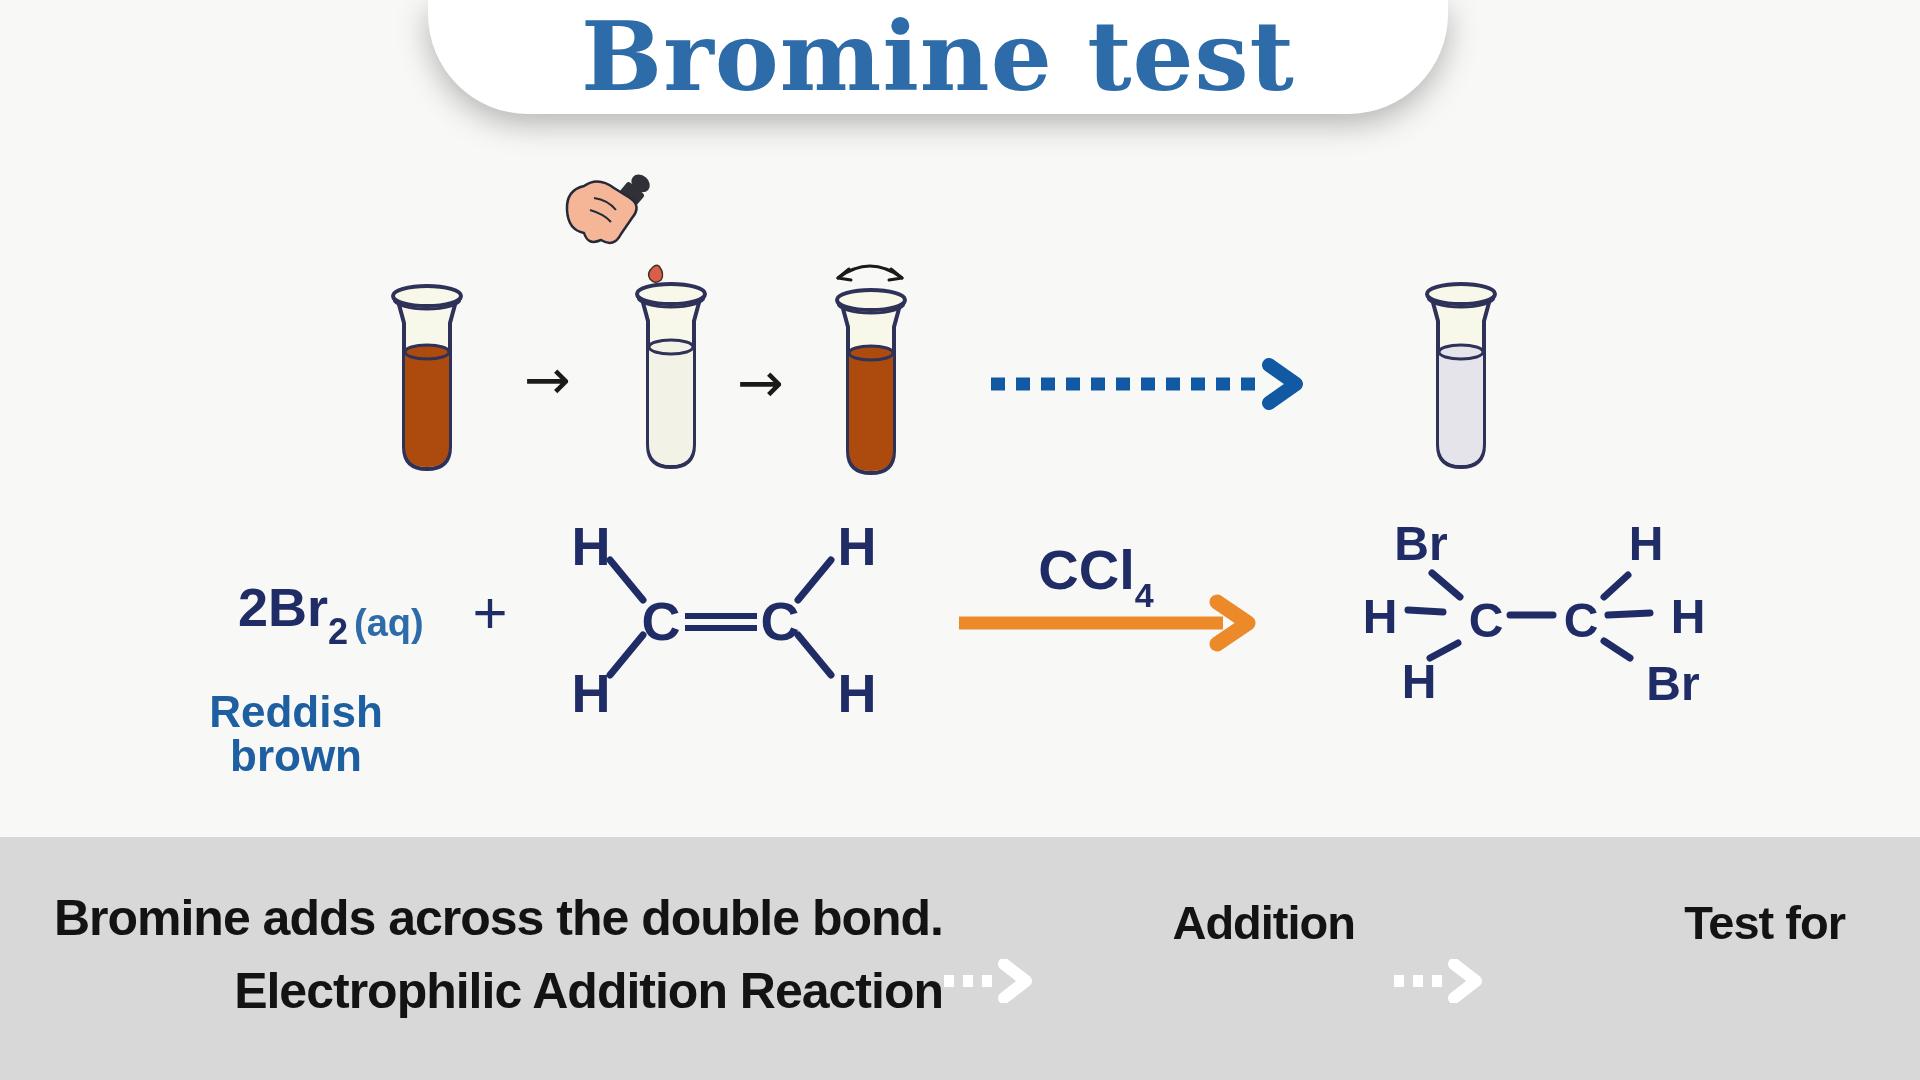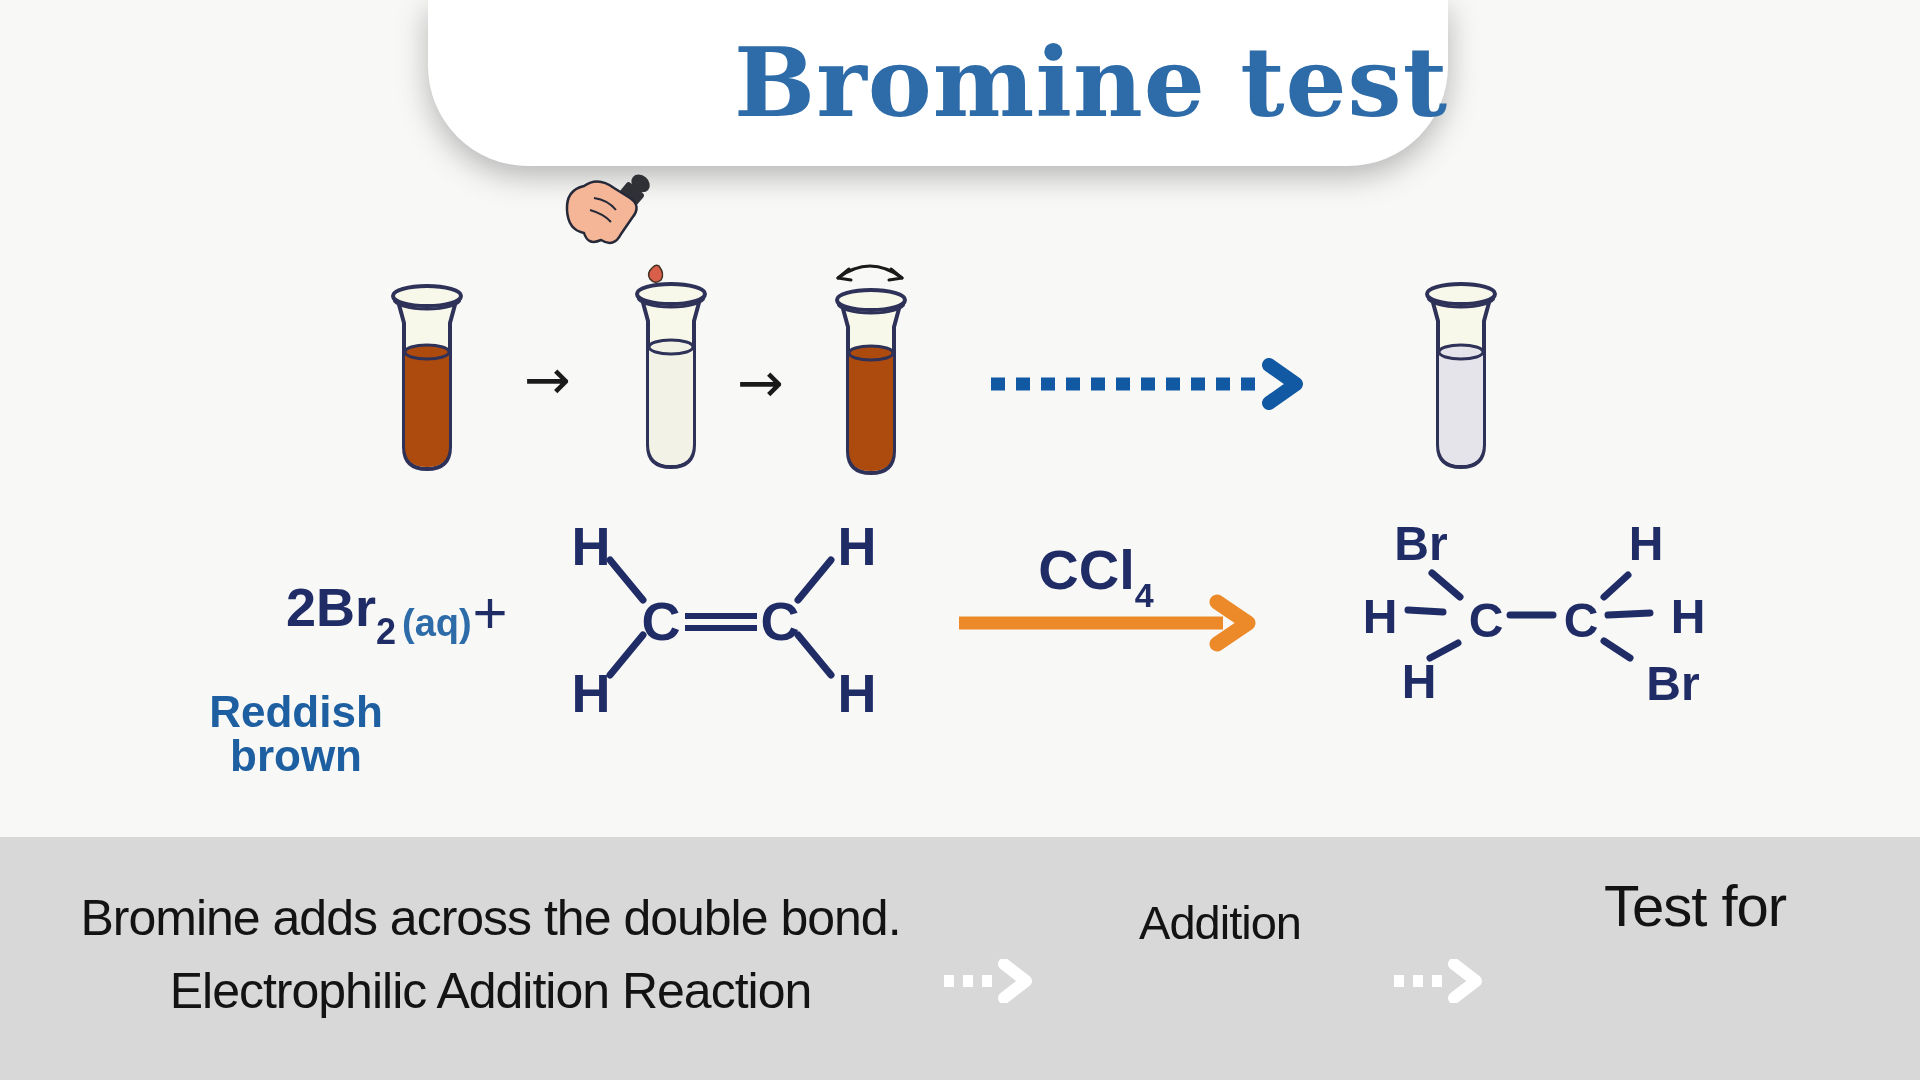--- a/index.html
+++ b/index.html
@@ -1,42 +1,42 @@
 <!DOCTYPE html>
 <html style="--bg: #f8f8f7; --banner-bg: #ffffff; --title-blue: #2d6ca8; --label-blue: #1d5fa0; --navy: #1f2c66; --outline: #2e3158; --bromine: #ad4a0e; --glass: #f7f7ea; --pale-liquid: #f2f2e6; --colourless-liquid: #e4e4ea; --orange: #ec8928; --dot-blue: #1159a3; --footer-bg: #d8d8d8; --footer-text: #131313; --skin: #f5b697; --drop-red: #d95f4b; --arrow-black: #1a1a1a; --dash-white: #ffffff;"><head>
 <meta charset="utf-8">
 <style>
   html,body{margin:0;padding:0;background:#e9e9e9;}
   .stage{position:relative;width:1920px;height:1080px;overflow:hidden;
          background:var(--bg);font-family:"Liberation Sans",sans-serif;}
   .abs{position:absolute;}
 
   
-  .banner{position:absolute;left:428px;top:0;width:1020px;height:166px;
+  .banner{position:absolute;left:428px;top:0;width:1020px;height:114px;
           background:var(--banner-bg);border-radius:0 0 100px 100px;
           box-shadow:0 10px 30px rgba(70,70,70,.38);
-          display:flex;align-items:center;justify-content:flex-end;}
+          display:flex;align-items:center;justify-content:center;}
   .banner h1{margin:0;font-family:"DejaVu Serif",serif;font-weight:700;
              font-size:96px;letter-spacing:1px;color:var(--title-blue);line-height:1;}
 
   
   .glass{fill:var(--glass);stroke:var(--outline);stroke-width:4;stroke-linejoin:round;}
   .lip{fill:none;stroke:var(--outline);stroke-width:3;}
   .lq{stroke:none;}
   .lq-surface{stroke:var(--outline);stroke-width:3;}
   .lq-brown{fill:var(--bromine);}
   .lq-pale{fill:var(--pale-liquid);}
   .lq-clear{fill:var(--colourless-liquid);}
 
   .step-arrow{position:absolute;font-family:"DejaVu Sans",sans-serif;
               font-size:56px;color:var(--arrow-black);line-height:1;}
 
   
   .reagent{position:absolute;left:238px;top:580px;color:var(--navy);
-           font-weight:700;font-size:54px;line-height:1;white-space:nowrap;margin-left:48px;}
+           font-weight:700;font-size:54px;line-height:1;white-space:nowrap;}
   .reagent sub{font-size:36px;position:relative;top:6px;}
   .reagent .state{font-weight:700;font-size:38px;color:var(--title-blue);
                   position:relative;top:10px;margin-left:6px;}
   .plus{position:absolute;left:455px;top:583px;width:70px;text-align:center;
         font-size:60px;font-weight:400;color:var(--navy);line-height:1;}
   .color-label{position:absolute;font-weight:700;color:var(--label-blue);
                text-align:center;line-height:1;}
   #reddish{left:150px;top:690px;width:292px;font-size:44px;}
   #colourless{left:1405px;top:736px;width:230px;font-size:42px;}
   .solvent{position:absolute;left:996px;top:542px;width:200px;text-align:center;
@@ -45,25 +45,25 @@
 
   .atom{fill:var(--navy);text-anchor:middle;}
   .atom-lg{font:700 54px "Liberation Sans",sans-serif;}
   .atom-md{font:700 48px "Liberation Sans",sans-serif;}
   .bond line{stroke:var(--navy);stroke-width:7;stroke-linecap:round;}
   .bond .dbond{stroke-width:6;stroke-linecap:butt;}
 
   
   .footer{position:absolute;left:0;top:837px;width:1920px;height:243px;
           background:var(--footer-bg);}
-  .footer .blk{position:absolute;text-align:center;color:var(--footer-text);
-               font-weight:400;letter-spacing:-1px;}
+  .footer .blk{position:absolute;text-align:right;color:var(--footer-text);
+               font-weight:700;letter-spacing:-1px;}
   .note{left:38px;top:45px;width:905px;font-size:50px;line-height:73px;}
   .concl1{left:1085px;top:50px;width:270px;font-size:47px;line-height:72px;}
-  .concl2{left:1545px;top:33px;width:300px;font-size:58px;line-height:72px;}
+  .concl2{left:1545px;top:50px;width:300px;font-size:47px;line-height:72px;}
 </style>
 </head>
 <body>
 
 <div class="stage">
 
   <div class="banner">
     <h1>Bromine test</h1>
   </div>
 

